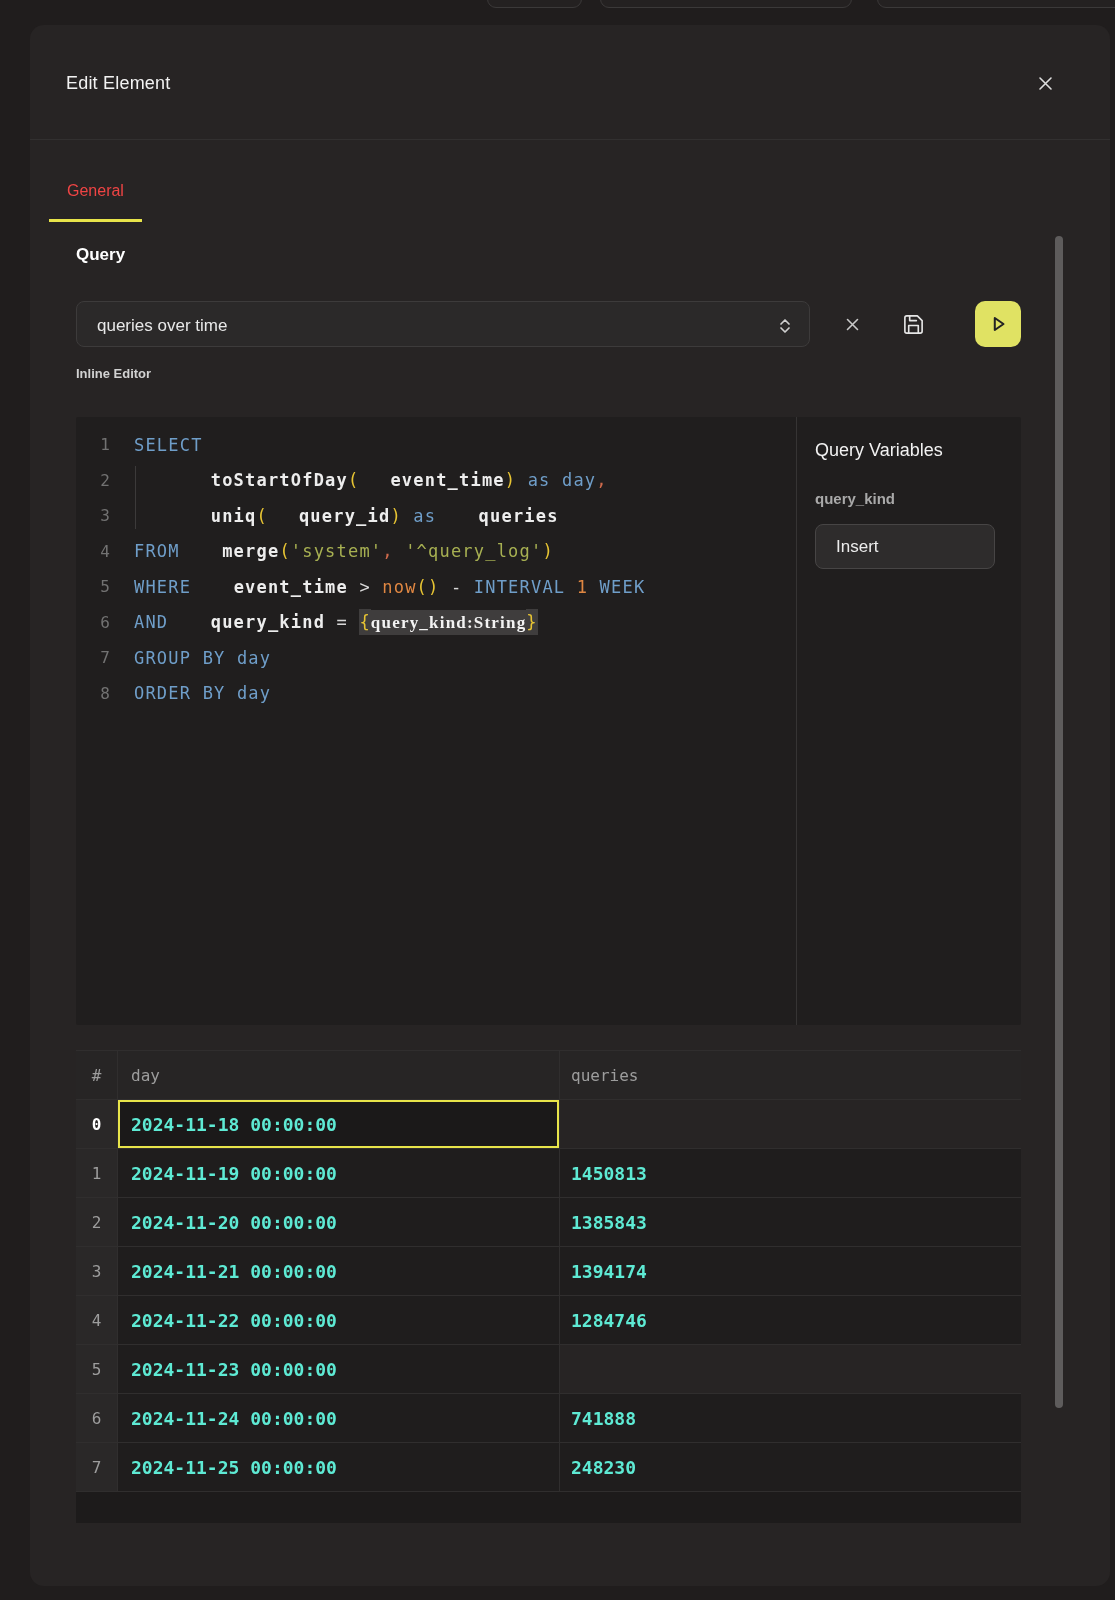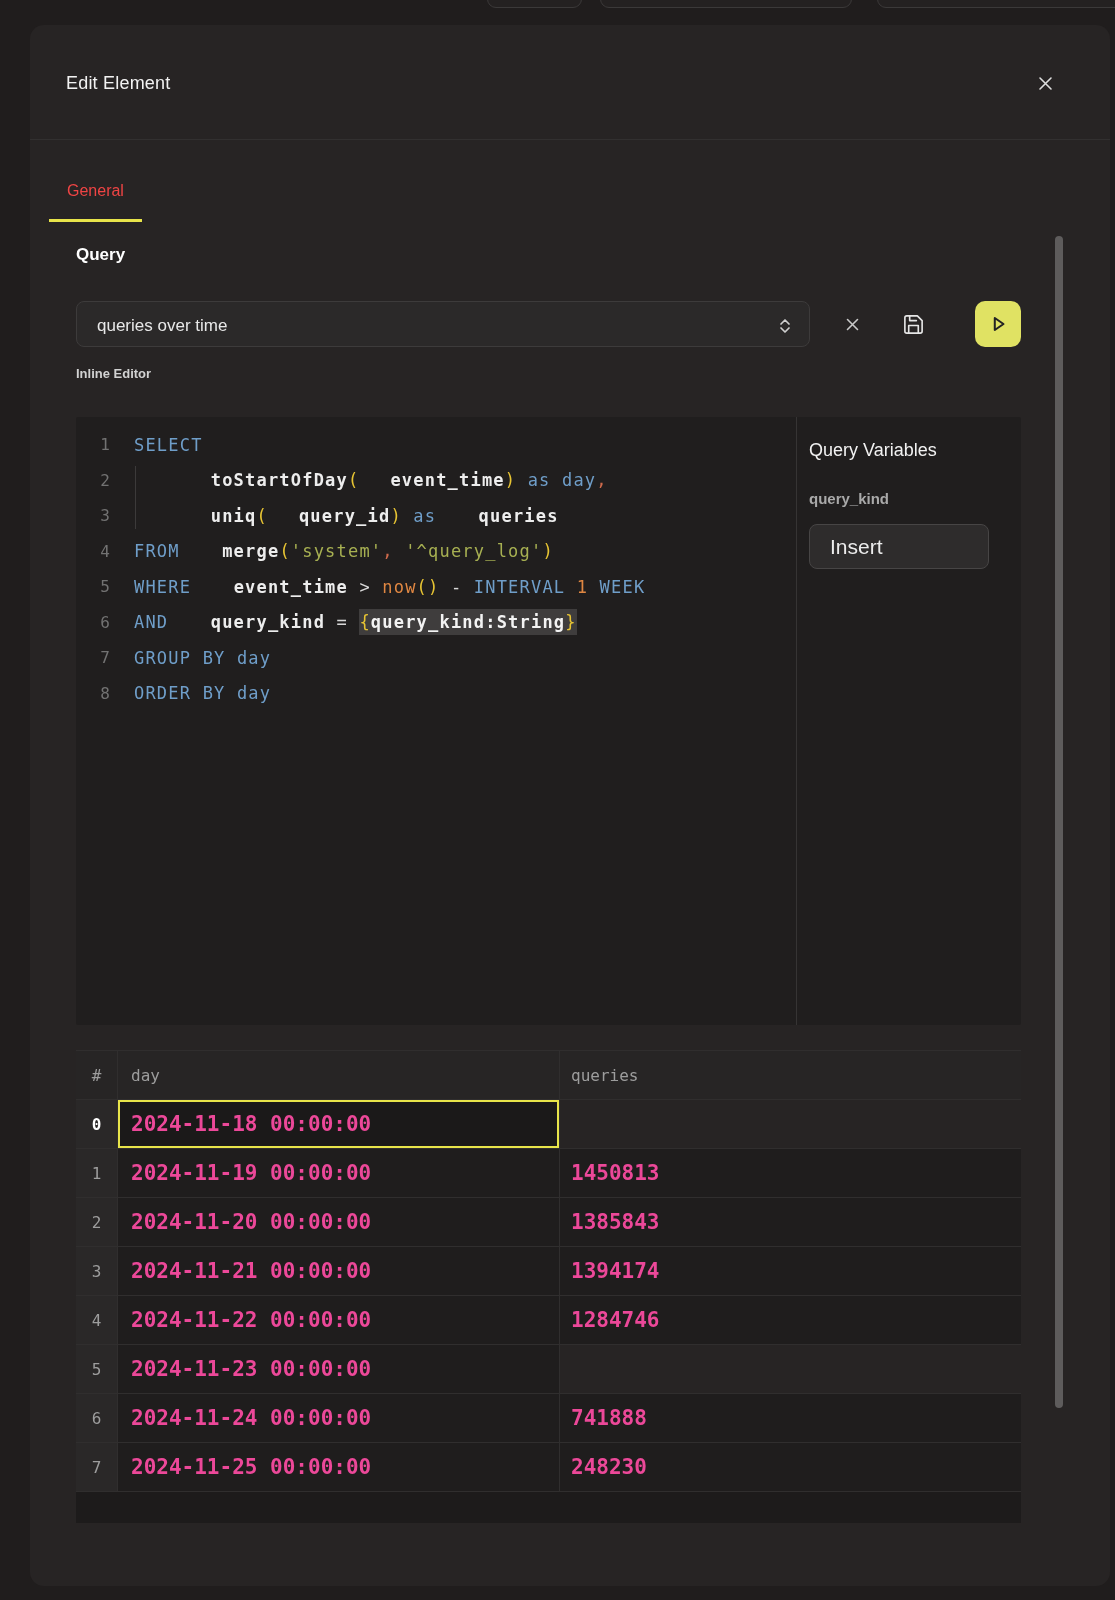--- a/index.html
+++ b/index.html
@@ -53,43 +53,43 @@
 
   .tk-kw { color:#6f9ec9; }
   .tk-id { color:#ededed; font-weight:700;margin-left:31px; }
   .tk-yw { color:#e7c433; }
   .tk-st { color:#a7b052; }
   .tk-or { color:#e08742; }
   .tk-rd { color:#cf6a4c; }
   .tk-op { color:#d8d8d8; }
   .tk-pl { color:#d8d8d8; }
   .tk-cy { color:#e7c433; background:#3f3d3d; padding:3px 0; }
-  .tk-ci { color:#f3f3f3; font-weight:700; background:#3f3d3d; padding:3px 0; }
-
-  .vars-pane { position:absolute; right:0; top:0; width:225px; bottom:0; border-left:1px solid #363434; padding:23px 22px 0 12px; }
+  .tk-ci { color:#f3f3f3; font-weight:700; background:#3f3d3d; padding:3px 0;font-family:Liberation Serif, serif; }
+
+  .vars-pane { position:absolute; right:0; top:0; width:225px; bottom:0; border-left:1px solid #363434; padding:23px 22px 0 18px; }
   .vars-title { font-size:18px; color:#f2f2f2; }
   .var-name { margin-top:29px; font-size:15px; font-weight:600; color:#a9a9a9; }
   .insert-btn {
     margin-top:17px; width:180px; height:45px;
     background:#2e2c2c; border:1px solid #474545; border-radius:8px;
-    color:#ececec; font-size:21px; text-align:left; padding-left:20px;
+    color:#ececec; font-size:17px; text-align:left; padding-left:20px;
     font-family:"Liberation Sans", sans-serif; cursor:pointer; display:block;
   }
 
   .results { position:absolute; left:46px; top:1025px; width:945px; border-top:1px solid #302e2e; }
   .t-row { display:flex; height:49px; border-bottom:1px solid #302e2e; font-family:"DejaVu Sans Mono", monospace; }
   .t-head { border-bottom:1px solid #302e2e; }
   .c-idx { width:42px; flex:none; display:flex; align-items:center; justify-content:center;
            background:#2a2828; color:#9d9d9d; font-size:16px; border-right:1px solid #302e2e; }
   .c-day { width:442px; flex:none; display:flex; align-items:center; padding-left:13px;
            background:#1f1d1d; border-right:1px solid #302e2e; }
   .c-q   { flex:1; display:flex; align-items:center; padding-left:11px; background:#1f1d1d; }
   .t-head .c-idx { background:#272525; border-right:1px solid #302e2e; }
   .t-head .c-day, .t-head .c-q { background:#272525; color:#9d9d9d; font-size:16px; font-weight:400; }
-  .t-row .cell-text { color:#ec4899; font-size:21px; font-weight:700; }
+  .t-row .cell-text { color:#5eead4; font-size:18px; font-weight:700; }
   .t-row.selected .c-idx { color:#ffffff; font-weight:700; }
   .c-day.sel { box-shadow:inset 0 0 0 2px #e8e44a; background:#1b1919; }
   .t-filler { height:31px; background:#1d1b1b; }
 
   .scroll-thumb { position:absolute; left:1025px; top:211px; width:8px; height:1172px; background:#5e5c5c; border-radius:4px; }
 </style>
 </head>
 <body>
 
 <div class="stage">

